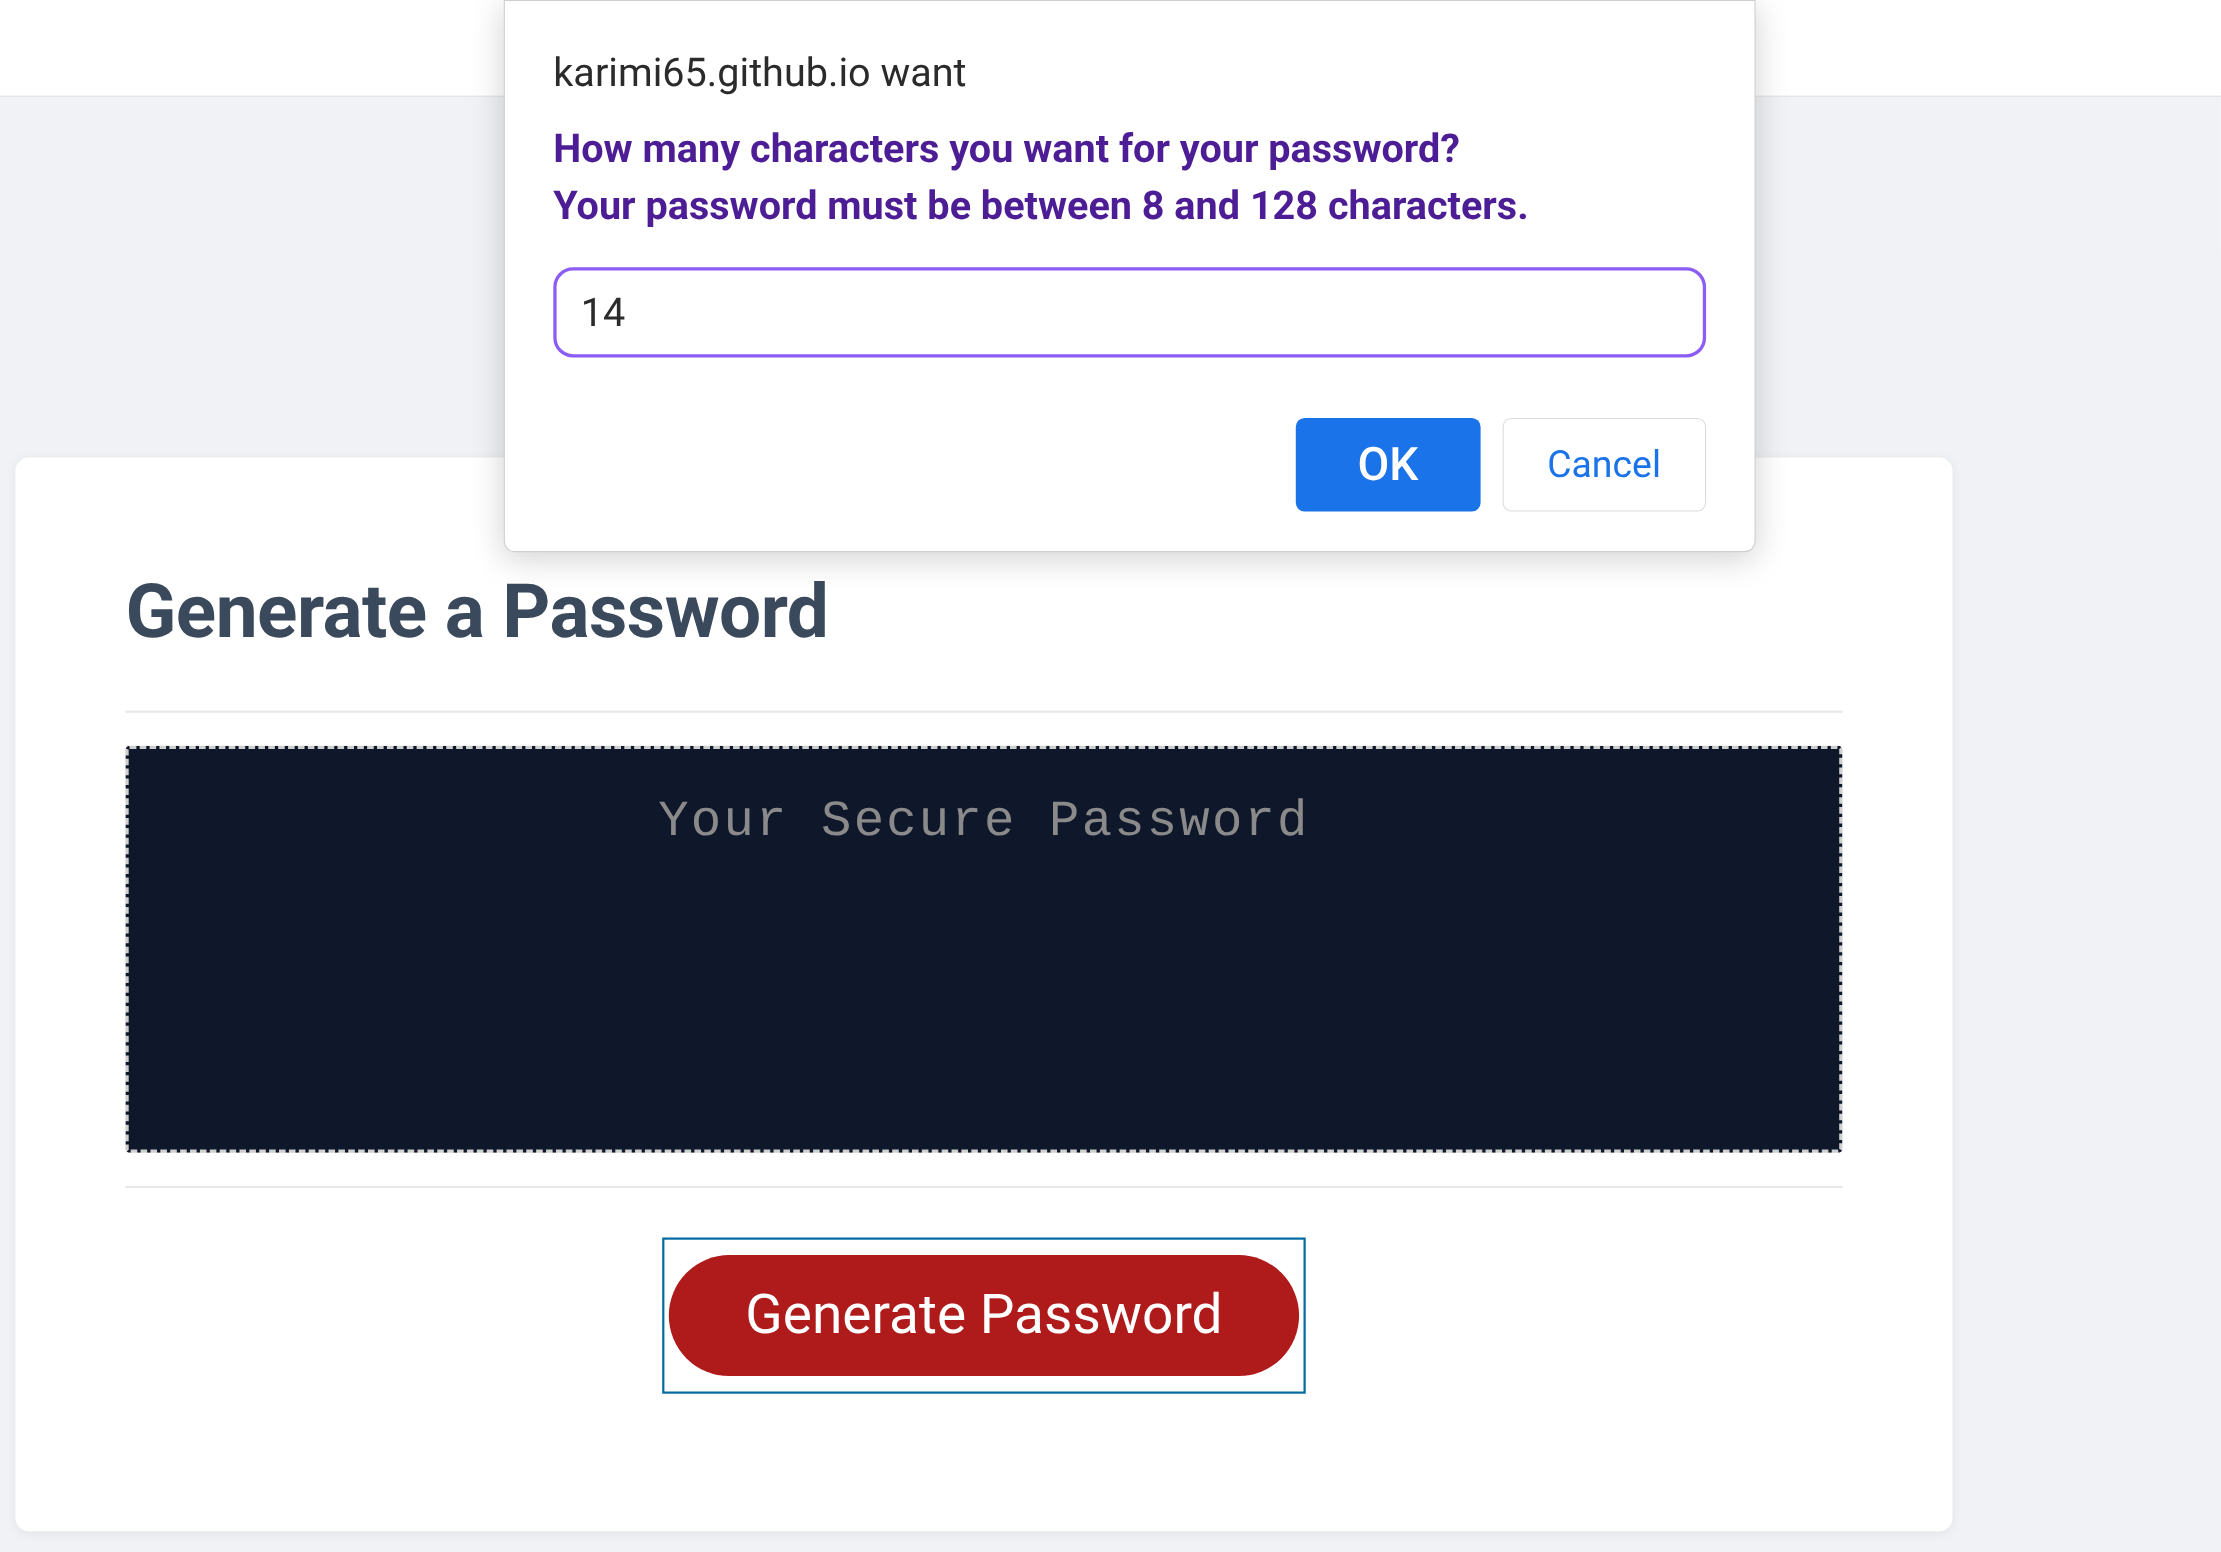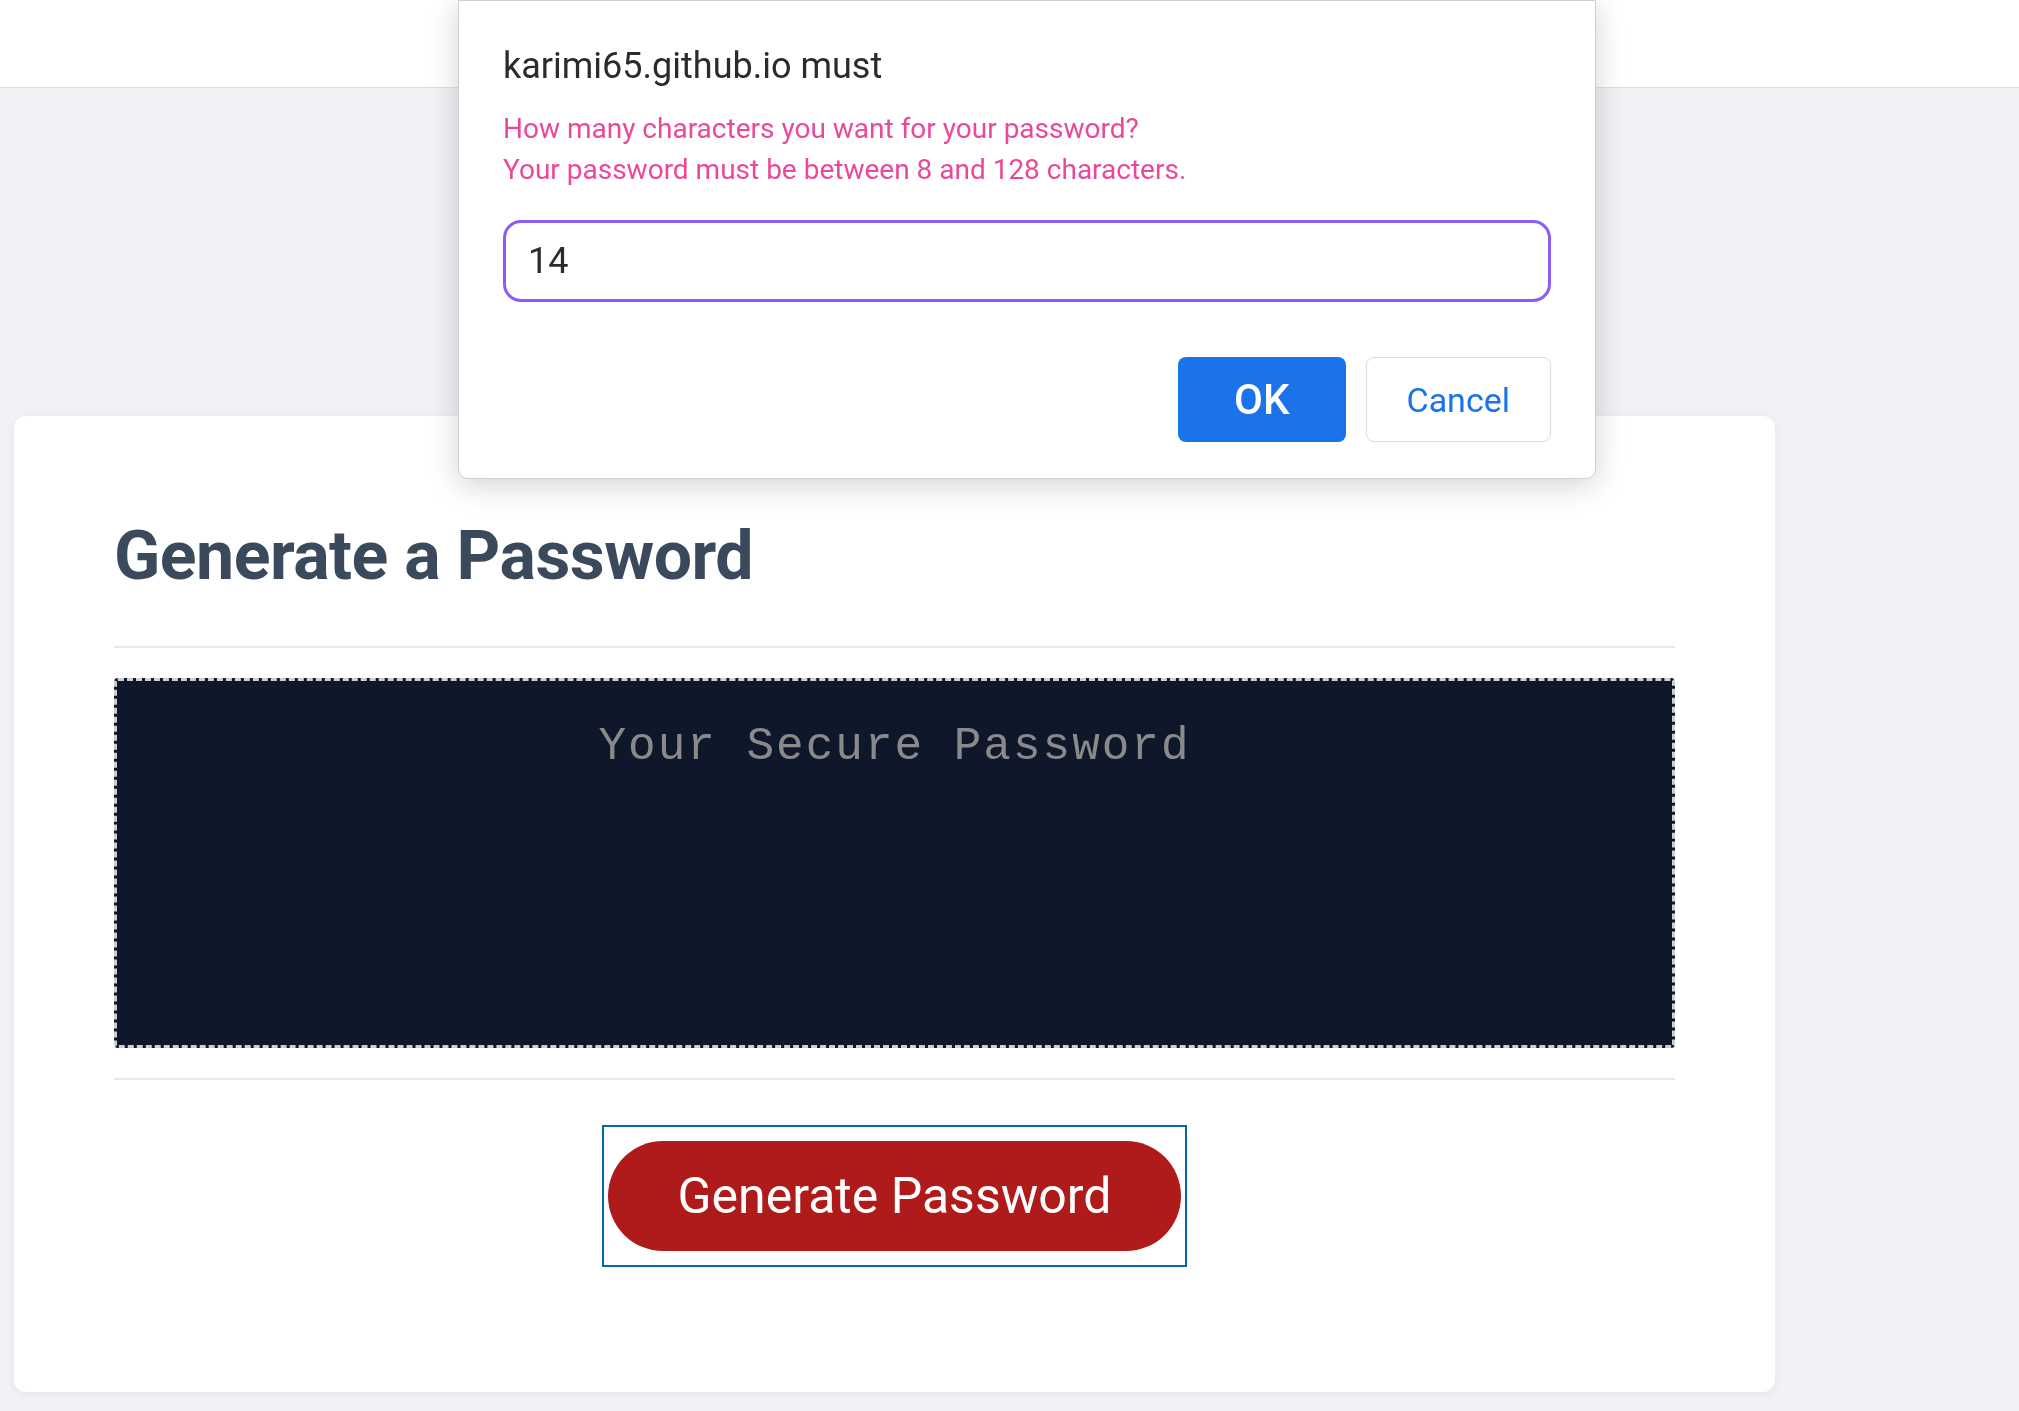--- a/index.html
+++ b/index.html
@@ -107,26 +107,26 @@
     }
     
     .dialog-title {
       font-size: 36px;
       color: #2b2b2b;
       margin-bottom: 22px;
       font-weight: 400;
     }
     
     .dialog-message {
-      font-size: 28px;
-      color: #ec4899;
+      font-size: 36px;
+      color: #4c1d95;
       line-height: 1.45;
       margin-bottom: 30px;
       white-space: pre-line;
-      font-weight: 400;
+      font-weight: 700;
     }
     
     .dialog-input {
       width: 100%;
       height: 82px;
       font-size: 36px;
       padding: 0 22px;
       border: 3px solid #8b5cf6;
       border-radius: 18px;
       outline: none;
@@ -182,21 +182,21 @@
   <div class="bottom-underline"></div>
 
   <div class="generate-btn-wrap">
     <span class="generate-btn-outer">
       <button class="generate-btn">Generate Password</button>
     </span>
   </div>
 </div>
 
 <div class="dialog">
-  <div class="dialog-title">karimi65.github.io must</div>
+  <div class="dialog-title">karimi65.github.io want</div>
   <div class="dialog-message">How many characters you want for your password?
  Your password must be between 8 and 128 characters.</div>
   <input type="text" class="dialog-input" autofocus="" value="14" style="">
   <div class="dialog-buttons">
     <button class="btn-ok">OK</button>
     <button class="btn-cancel">Cancel</button>
   </div>
 </div>
 
 </body></html>

